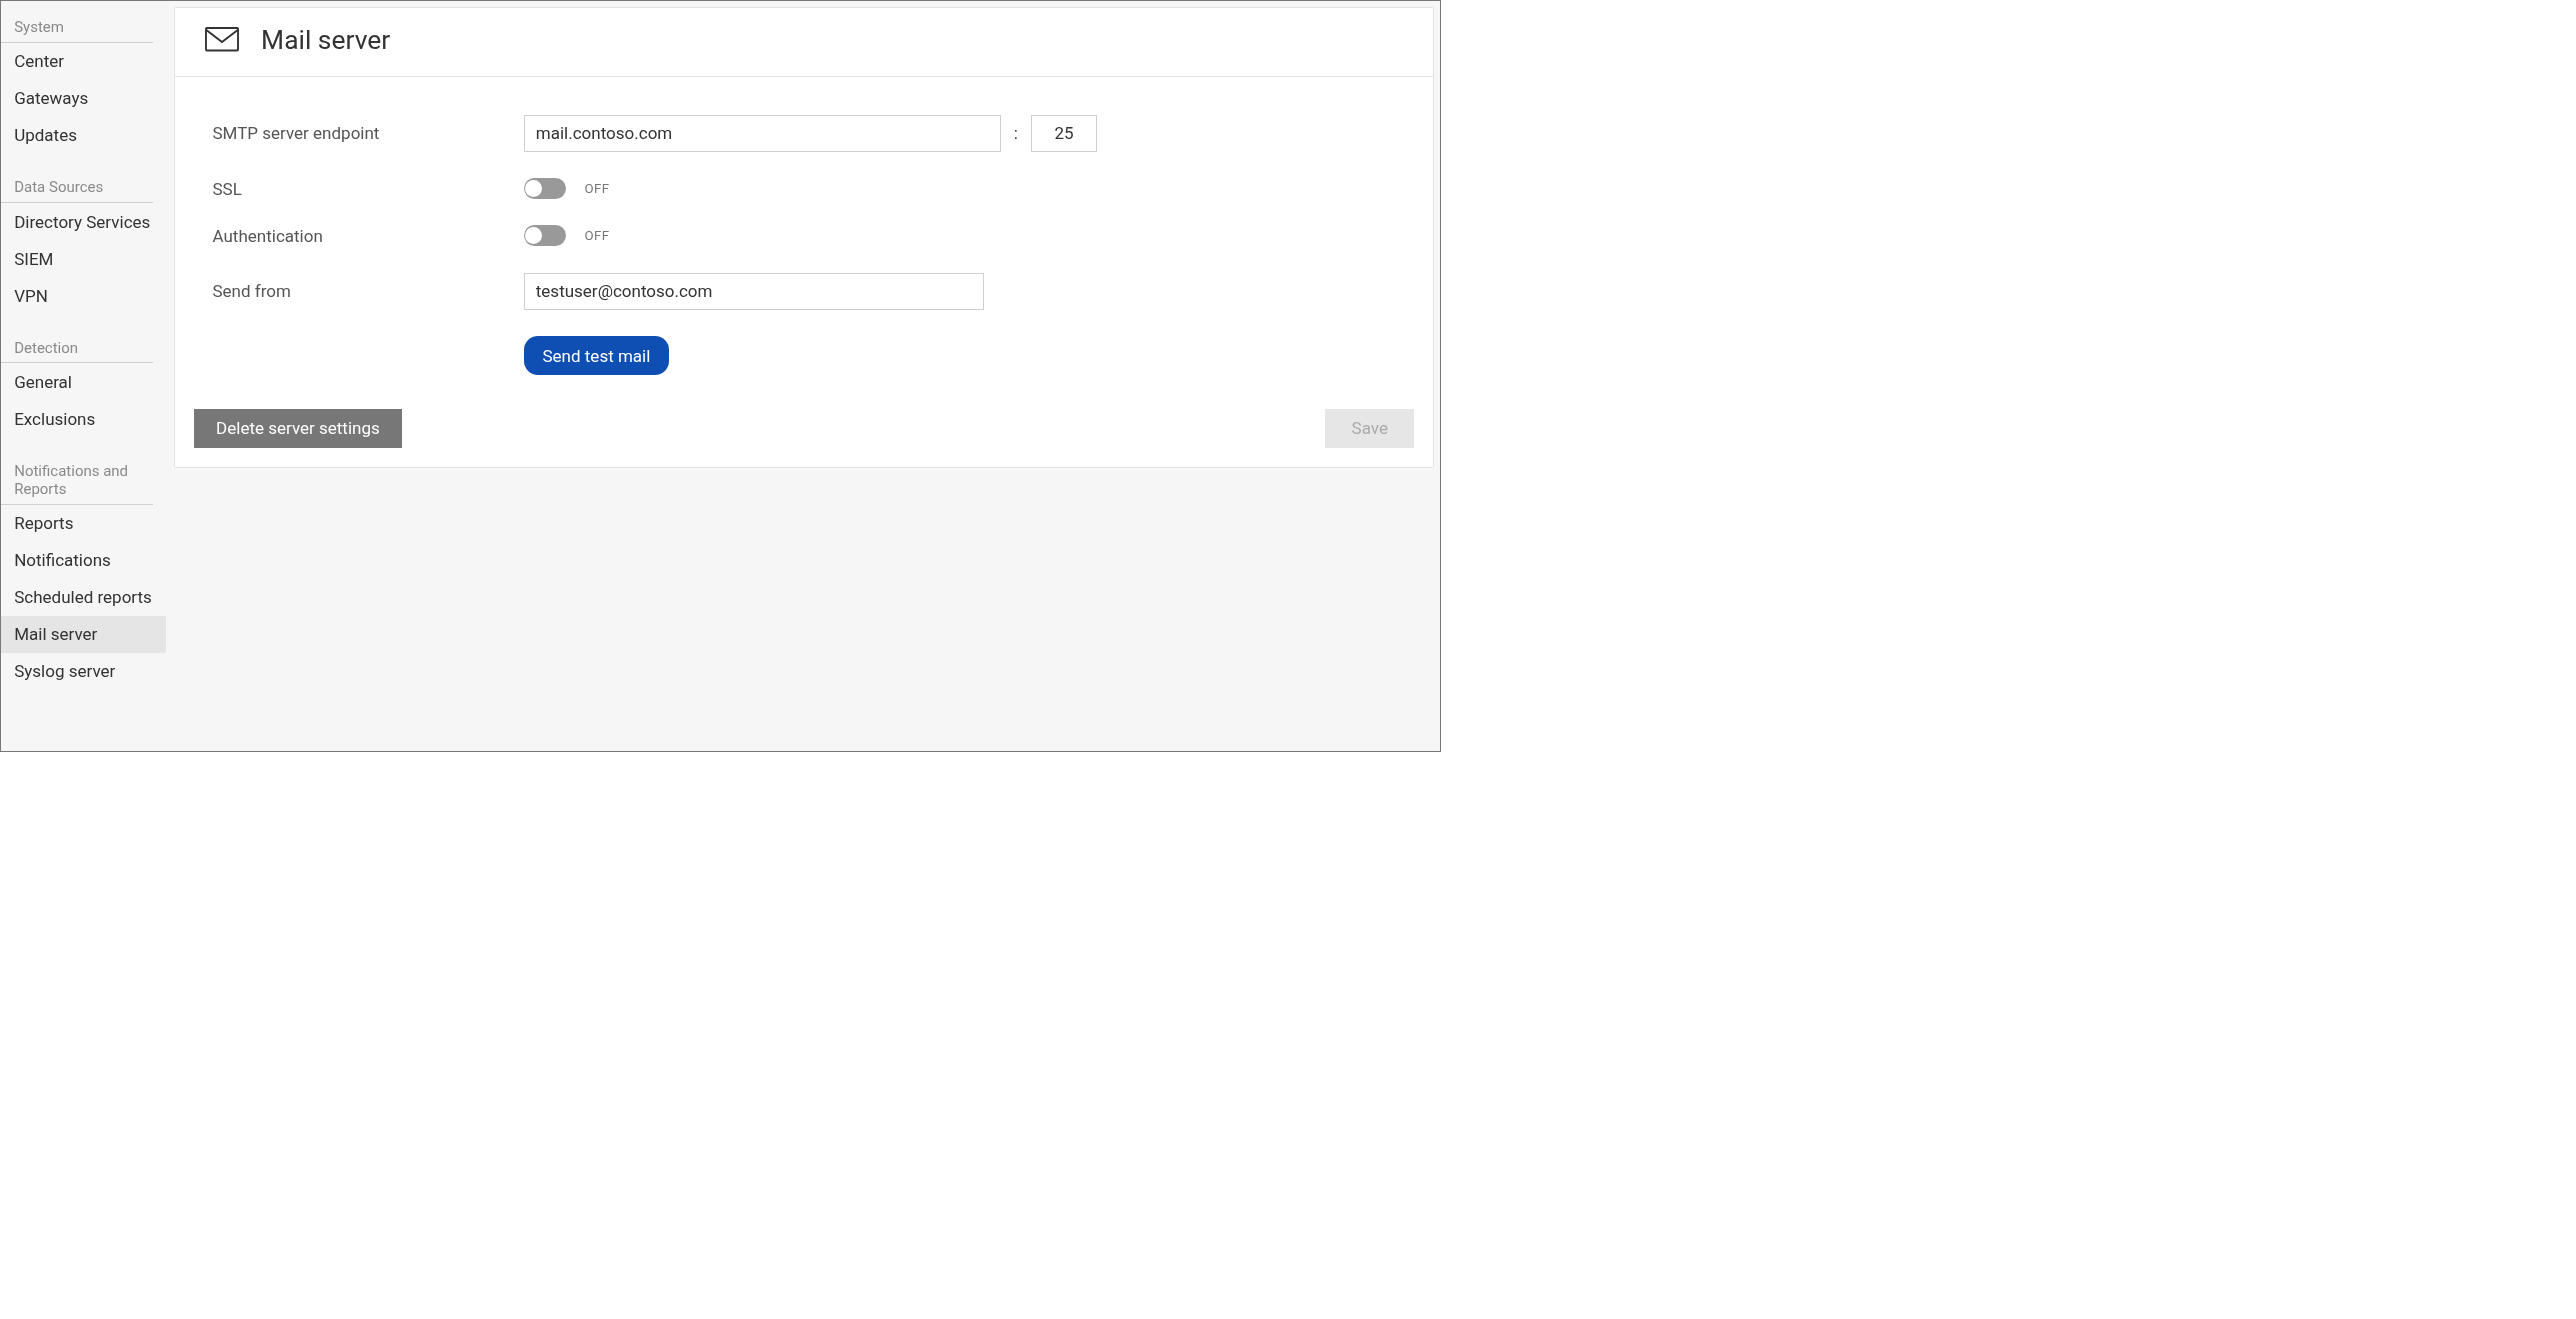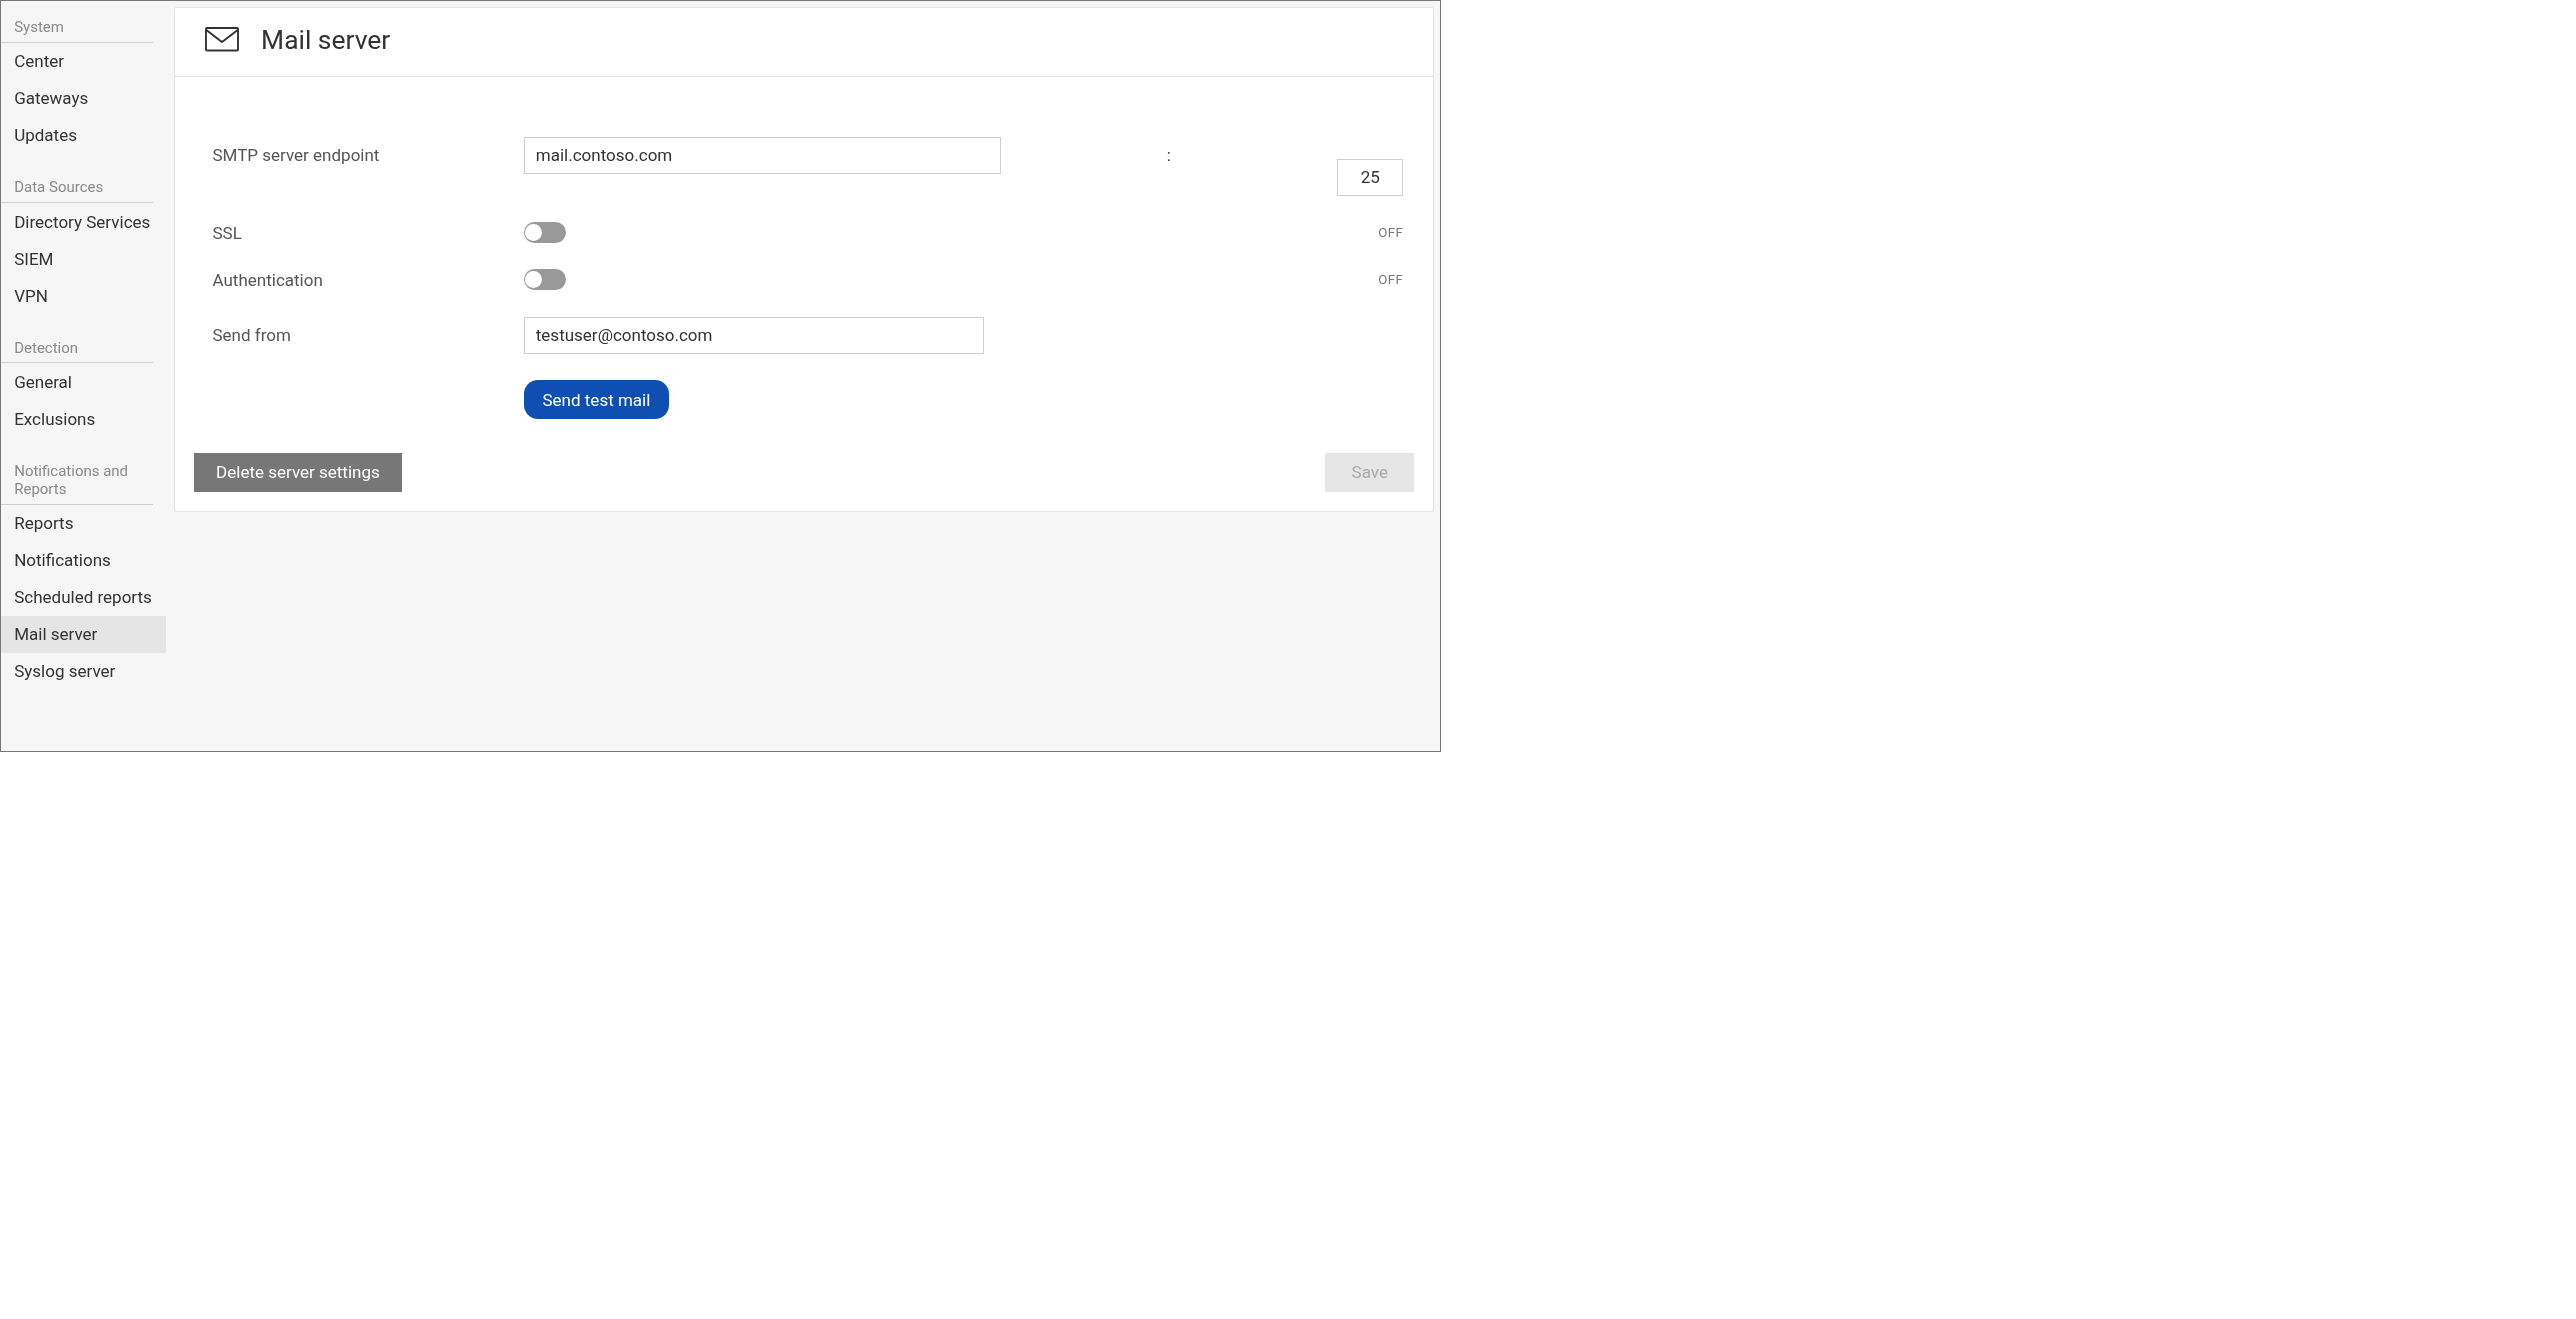--- a/index.html
+++ b/index.html
@@ -91,34 +91,33 @@
   .form-label {
     width: 311px;
     flex-shrink: 0;
     color: #555;
     font-size: 17px;
   }
   .form-controls {
     display: flex;
     align-items: center;
     flex: 1;
-    justify-content: space-between;
   }
   input[type=text] {
     border: 0.9px solid #cfcfcf;
     padding: 7.5px 11.3px;
     font-size: 17px;
     color: #333;
     background: #fff;
     outline: none;
     font-family: inherit;
   }
   .input-endpoint { width: 477px; }
   .colon { margin: 0 13.2px; color: #333; font-size: 17px; }
-  .input-port { width: 66px; text-align: center; margin-top: 44px; }
+  .input-port { width: 66px; text-align: center; }
   .input-sendfrom { width: 460px; }
 
   
   .toggle {
     width: 42px;
     height: 21px;
     background: #999;
     border-radius: 10.4px;
     position: relative;
     cursor: pointer;

